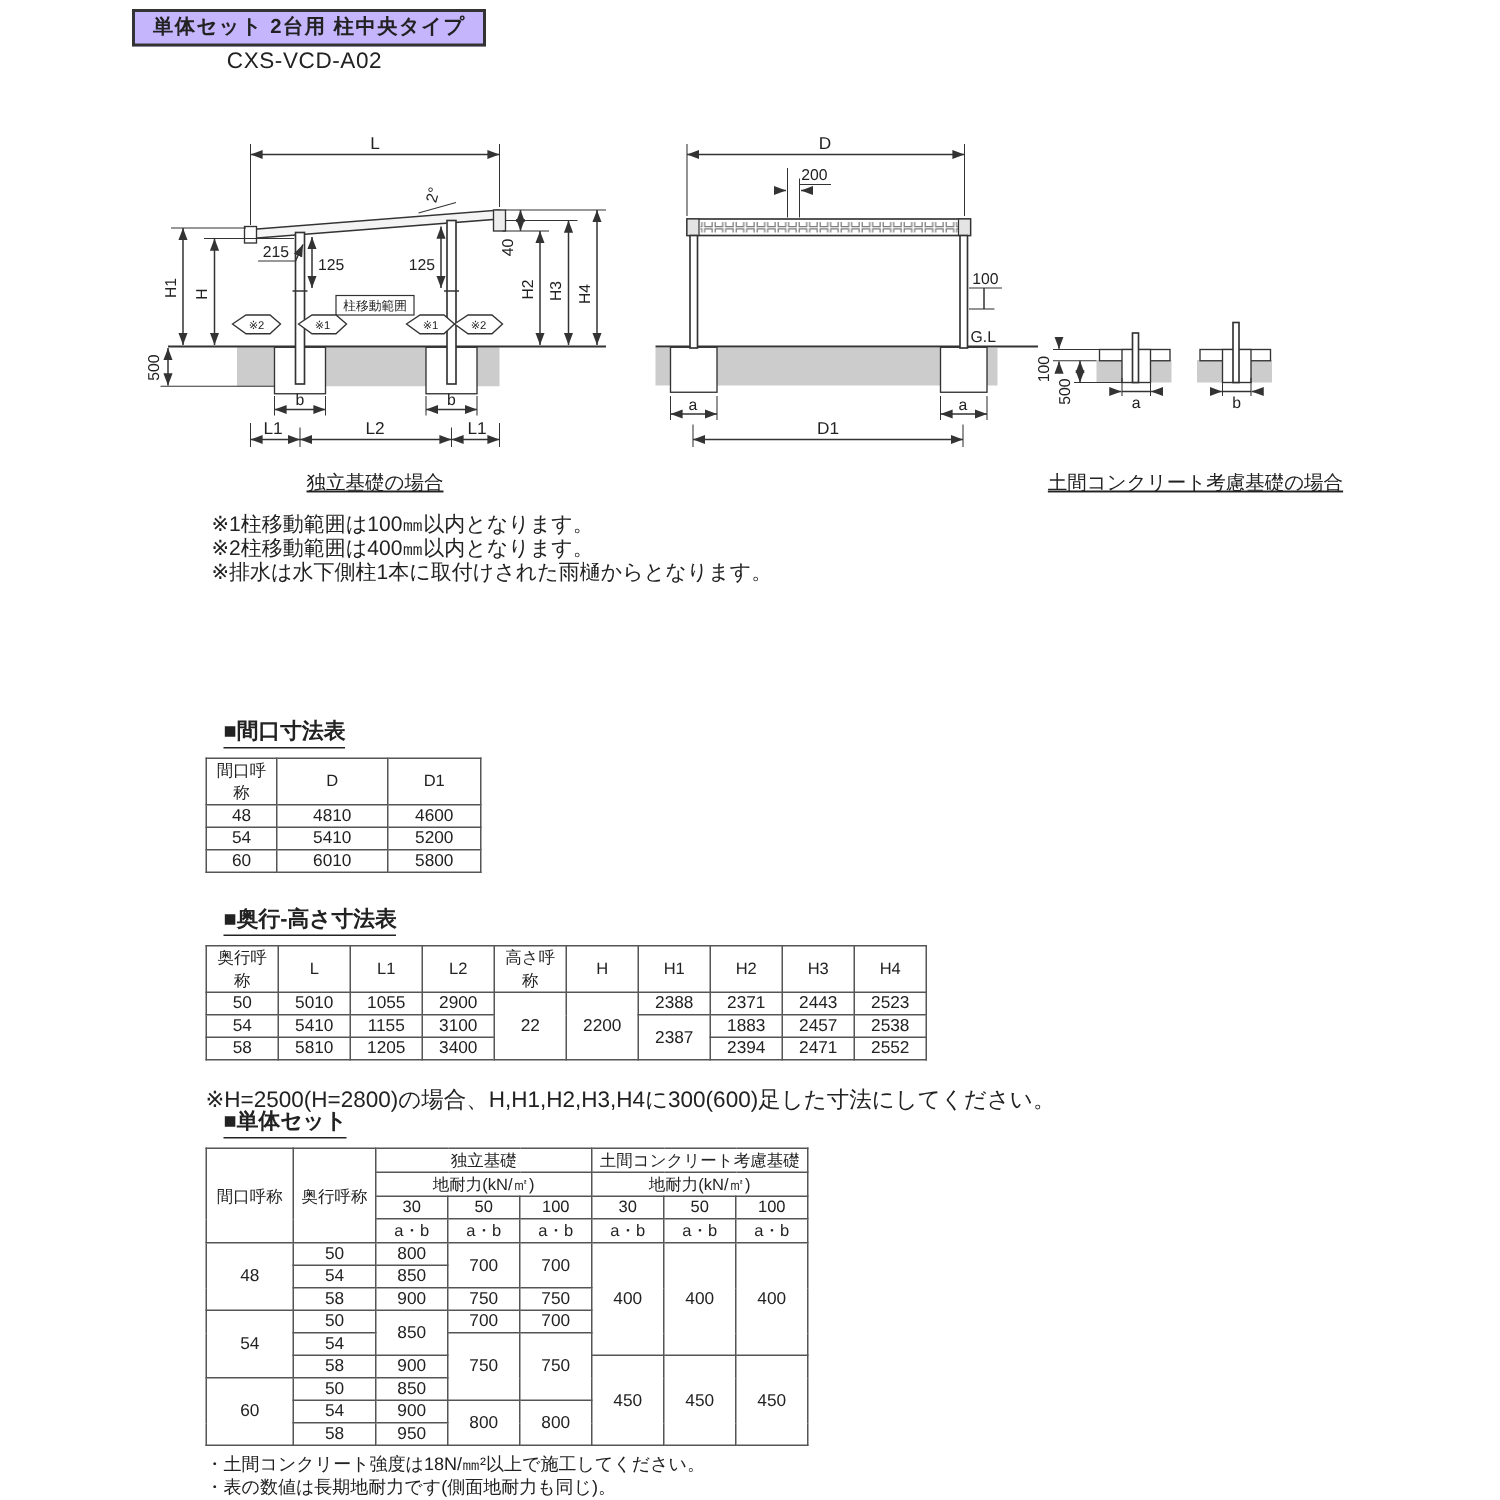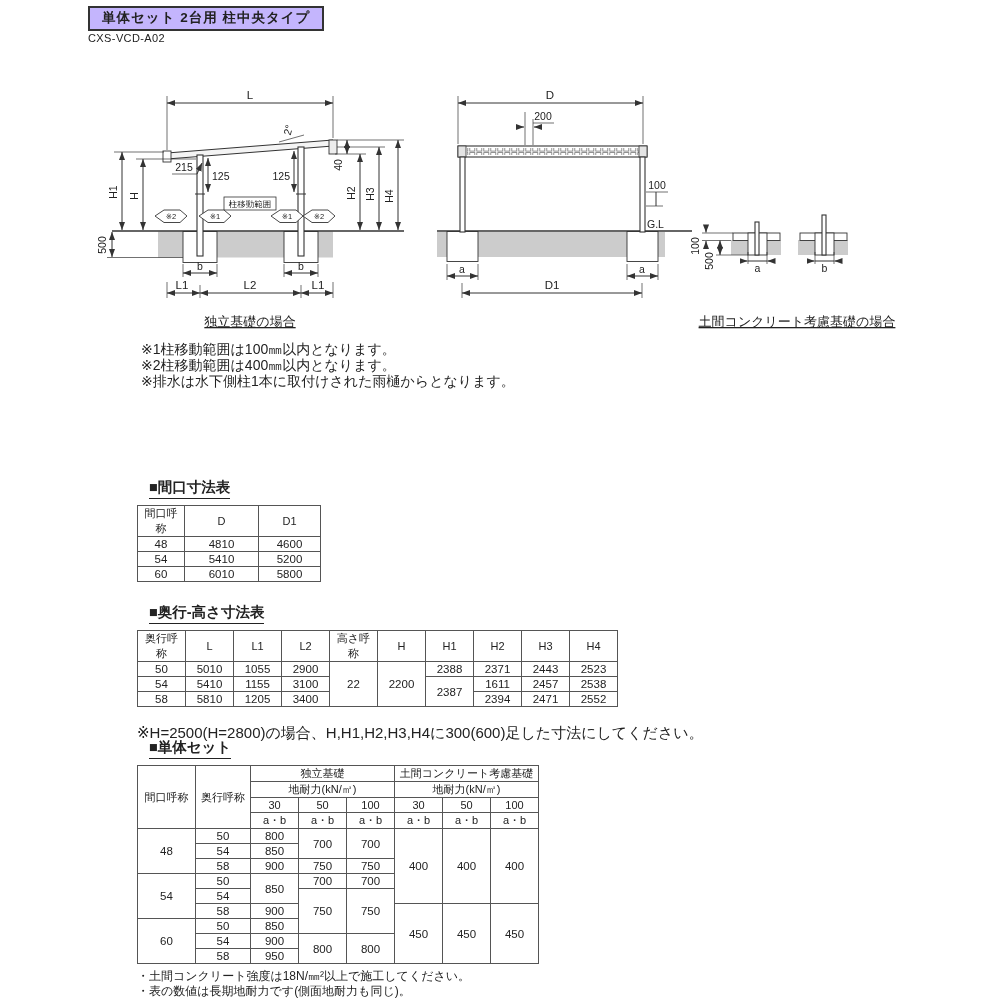--- a/index.html
+++ b/index.html
@@ -1,20 +1,20 @@
 <!DOCTYPE html>
 <html><head>
 <meta charset="utf-8">
 <style>
   html,body{margin:0;padding:0}
   body{position:relative;width:1000px;height:1000px;background:#fff;overflow:hidden;
        font-family:"Liberation Sans","DejaVu Sans",sans-serif;color:#222}
   .abs{position:absolute}
   #badge{left:88px;top:6px;border:2px solid #333;padding:1px 12px 2px;font-size:13.5px;font-weight:bold;letter-spacing:1px;background:#c4b5fd}
-  #model{left:88px;top:32px;width:230px;text-align:left;font-size:11px;letter-spacing:.4px}
+  #model{left:88px;top:32px;width:230px;text-align:center;font-size:15px;letter-spacing:.4px}
   #diag-notes{left:141px;top:341px;font-size:14px;line-height:16px}
   .tblock{position:absolute}
   .ttitle{display:inline-block;font-size:14.5px;font-weight:bold;border-bottom:1.5px solid #222;padding-bottom:1px;margin:0 0 6px 12px}
   table{border-collapse:collapse;background:#fff}
   th,td{border:1px solid #555;font-weight:normal;text-align:center;vertical-align:middle;font-size:11.5px;padding:0 2px;background:#fff}
   th{font-size:11px}
   #t1block{left:137px;top:478px}
   #t1 tr{height:15px}
   #t2block{left:137px;top:603px}
   #t2 tr{height:15px}
@@ -361,21 +361,21 @@
       <td>2371</td>
       <td>2443</td>
       <td>2523</td>
     </tr>
     <tr>
       <td>54</td>
       <td>5410</td>
       <td>1155</td>
       <td>3100</td>
       <td rowspan="2">2387</td>
-      <td>1611</td>
+      <td>1883</td>
       <td>2457</td>
       <td>2538</td>
     </tr>
     <tr>
       <td>58</td>
       <td>5810</td>
       <td>1205</td>
       <td>3400</td>
       <td>2394</td>
       <td>2471</td>

